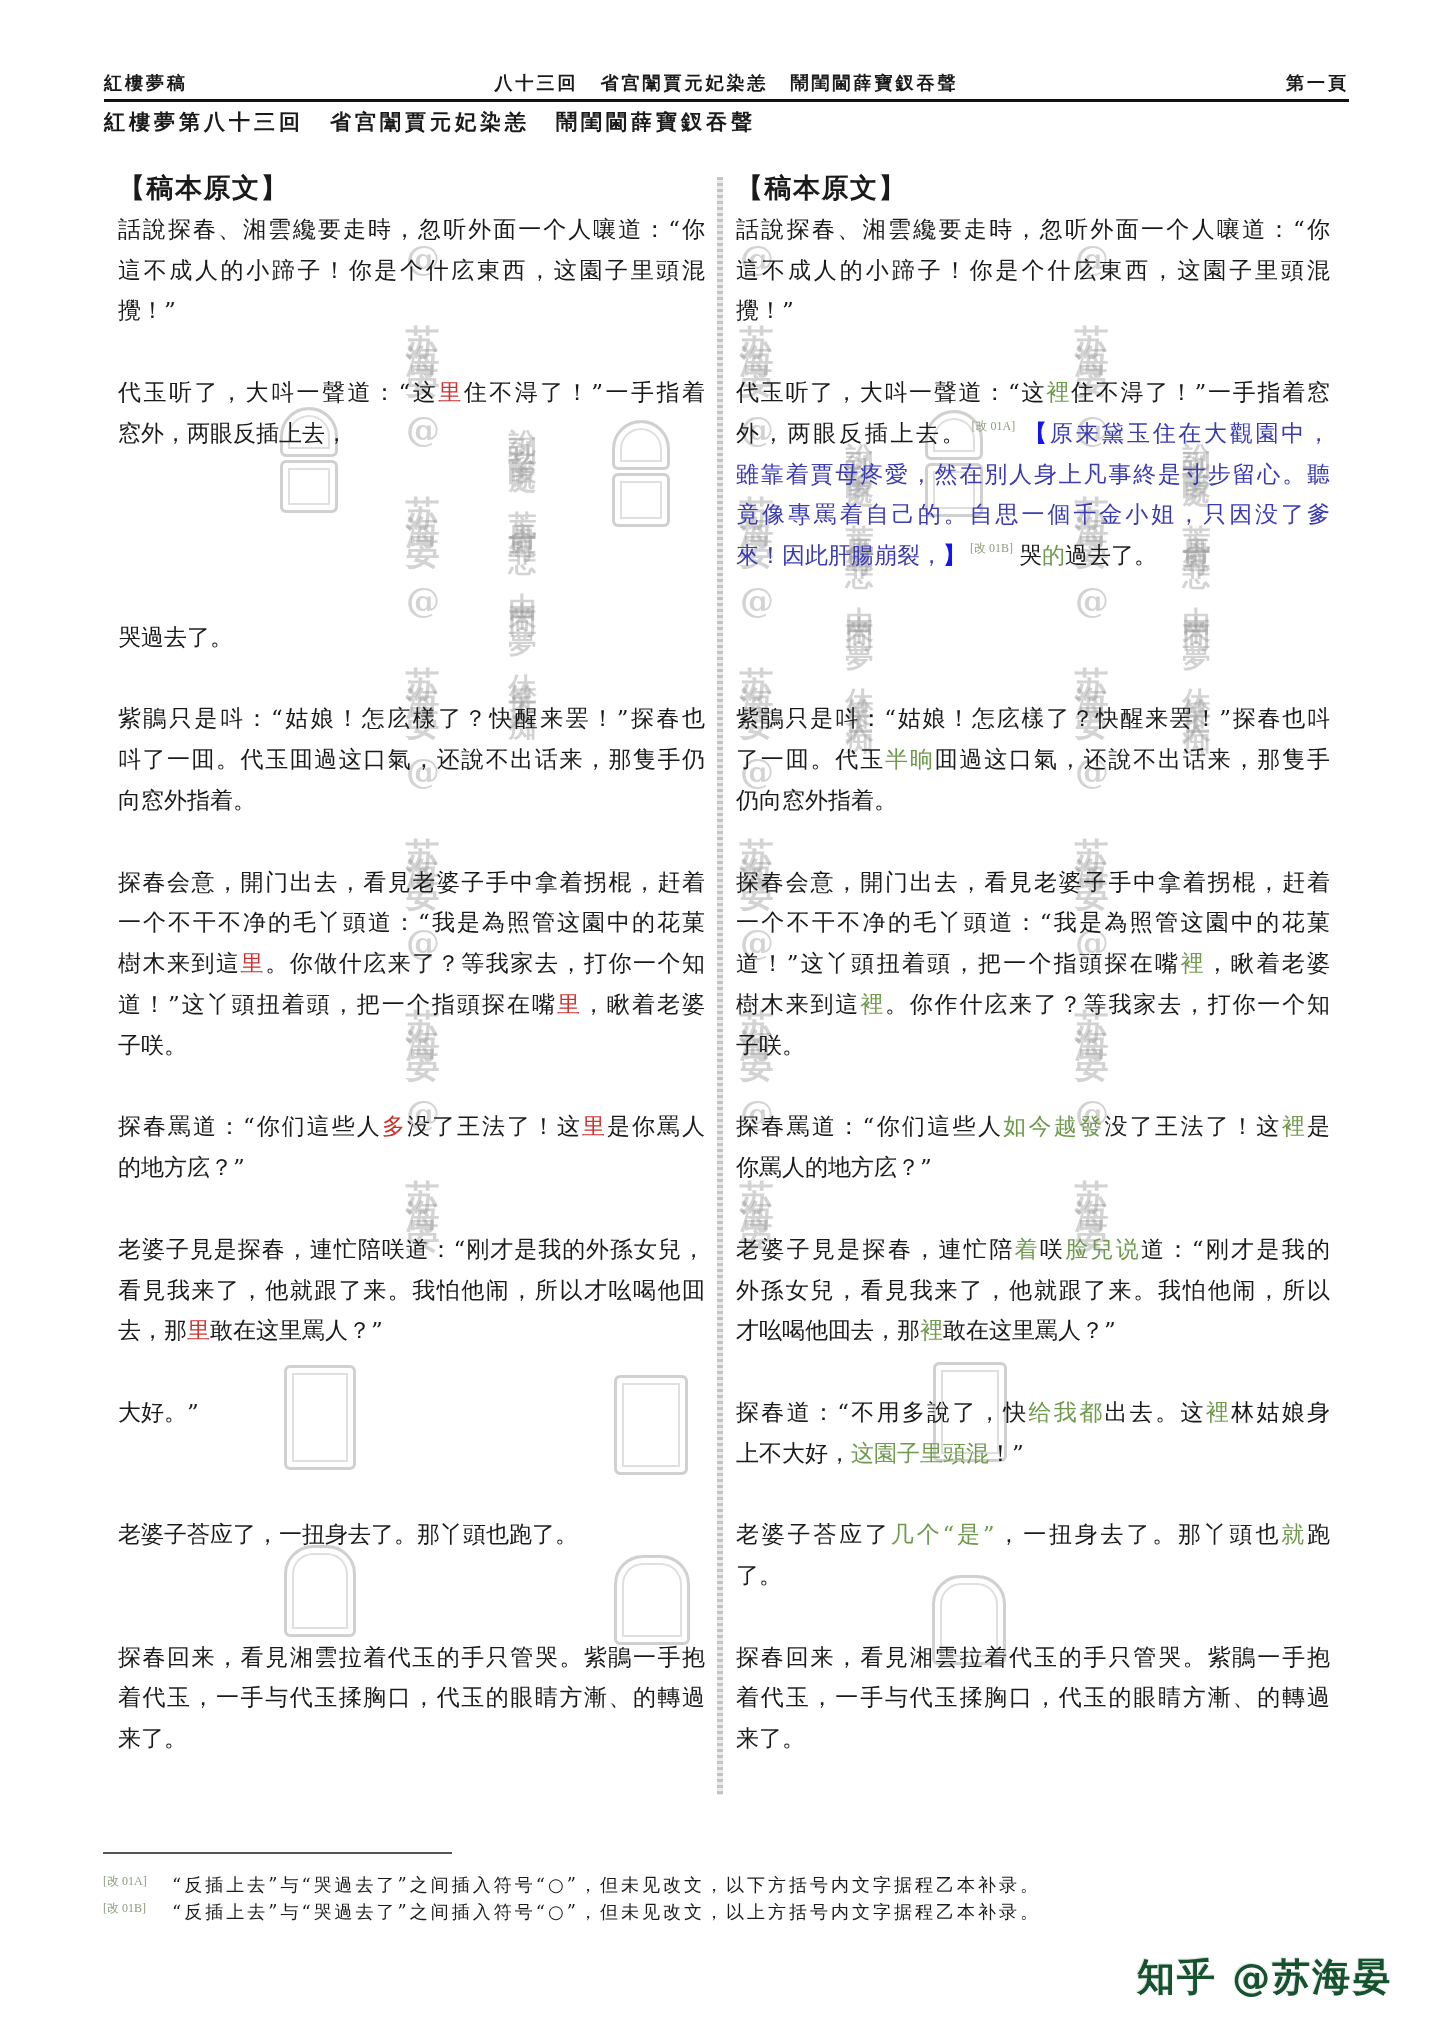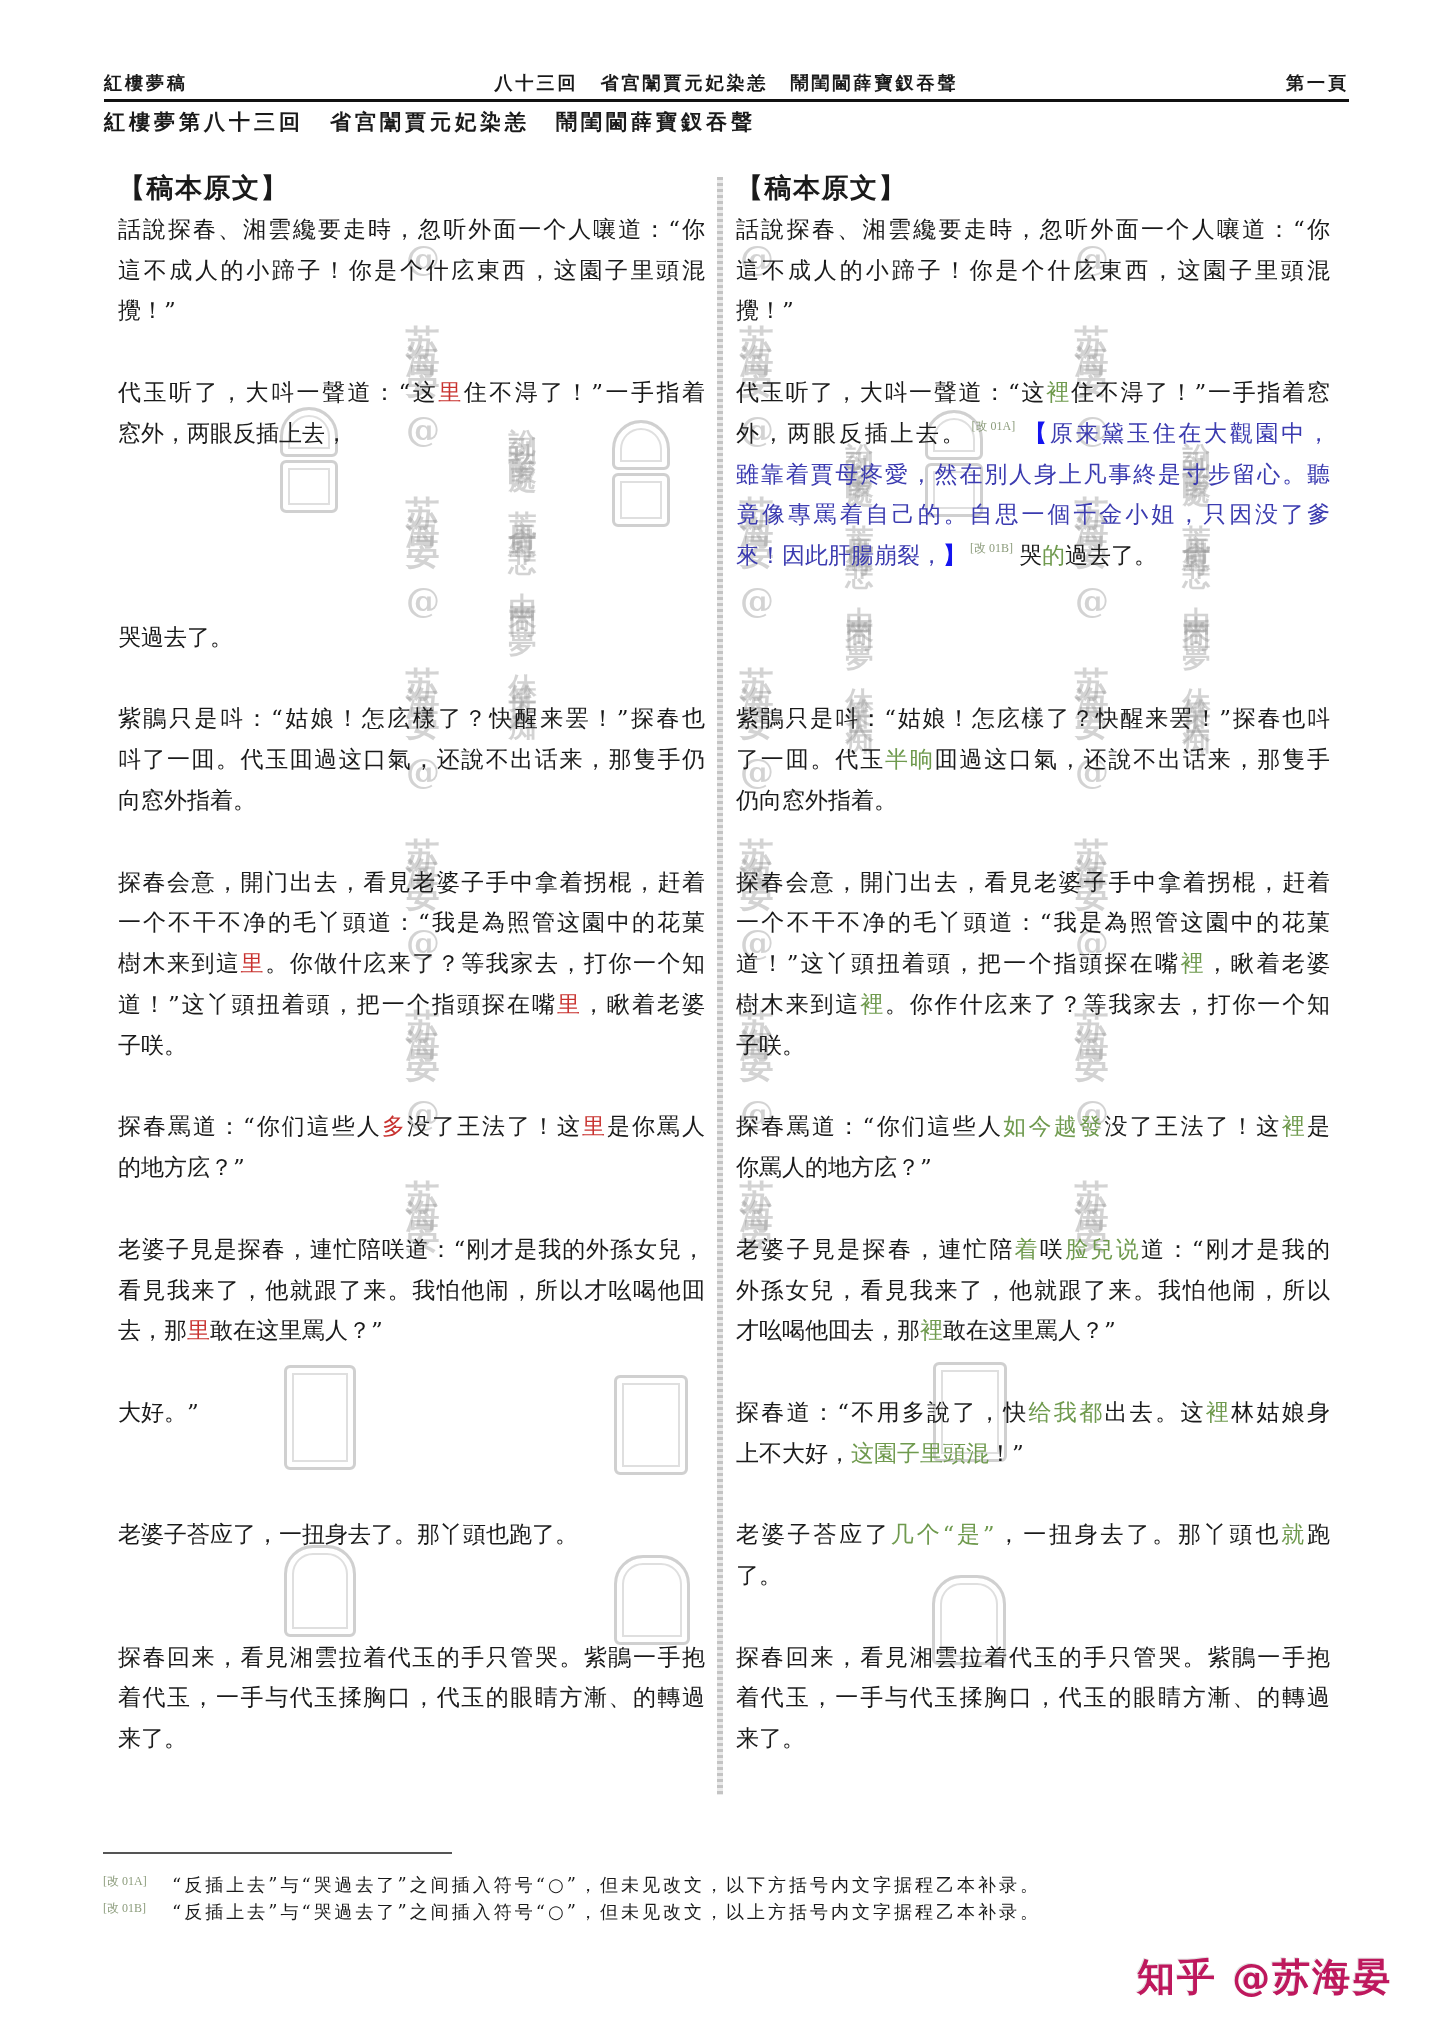--- a/index.html
+++ b/index.html
@@ -81,21 +81,21 @@
   .fn-label{
     position:absolute;left:0;top:-3px;font-size:12px;color:var(--note);
     font-family:"Liberation Serif",serif;cursor:pointer;
   }
   .fn-text{position:absolute;left:69px;top:0;font-size:18px;letter-spacing:3px;}
 
   
   .site-wm{
     position:absolute;left:1137px;top:1955px;z-index:3;
     font-family:"DejaVu Sans",sans-serif;font-weight:bold;font-size:38px;line-height:44px;
-    color:#be185d;letter-spacing:2px;white-space:nowrap;
+    color:#14532d;letter-spacing:2px;white-space:nowrap;
     text-shadow:1px 1px 0 #ffffff,-1px -1px 0 #e2e2e2;
   }
 </style>
 </head>
 <body>
 
 <div class="wm-layer">
   <div class="wm-col wm-handle" style="left:406px;top:238px;">@苏海晏　@苏海晏　@苏海晏　@苏海晏　@苏海晏　@苏海晏　</div>
   <div class="wm-col wm-handle" style="left:740px;top:238px;">@苏海晏　@苏海晏　@苏海晏　@苏海晏　@苏海晏　@苏海晏　</div>
   <div class="wm-col wm-handle" style="left:1075px;top:238px;">@苏海晏　@苏海晏　@苏海晏　@苏海晏　@苏海晏　@苏海晏　</div>

